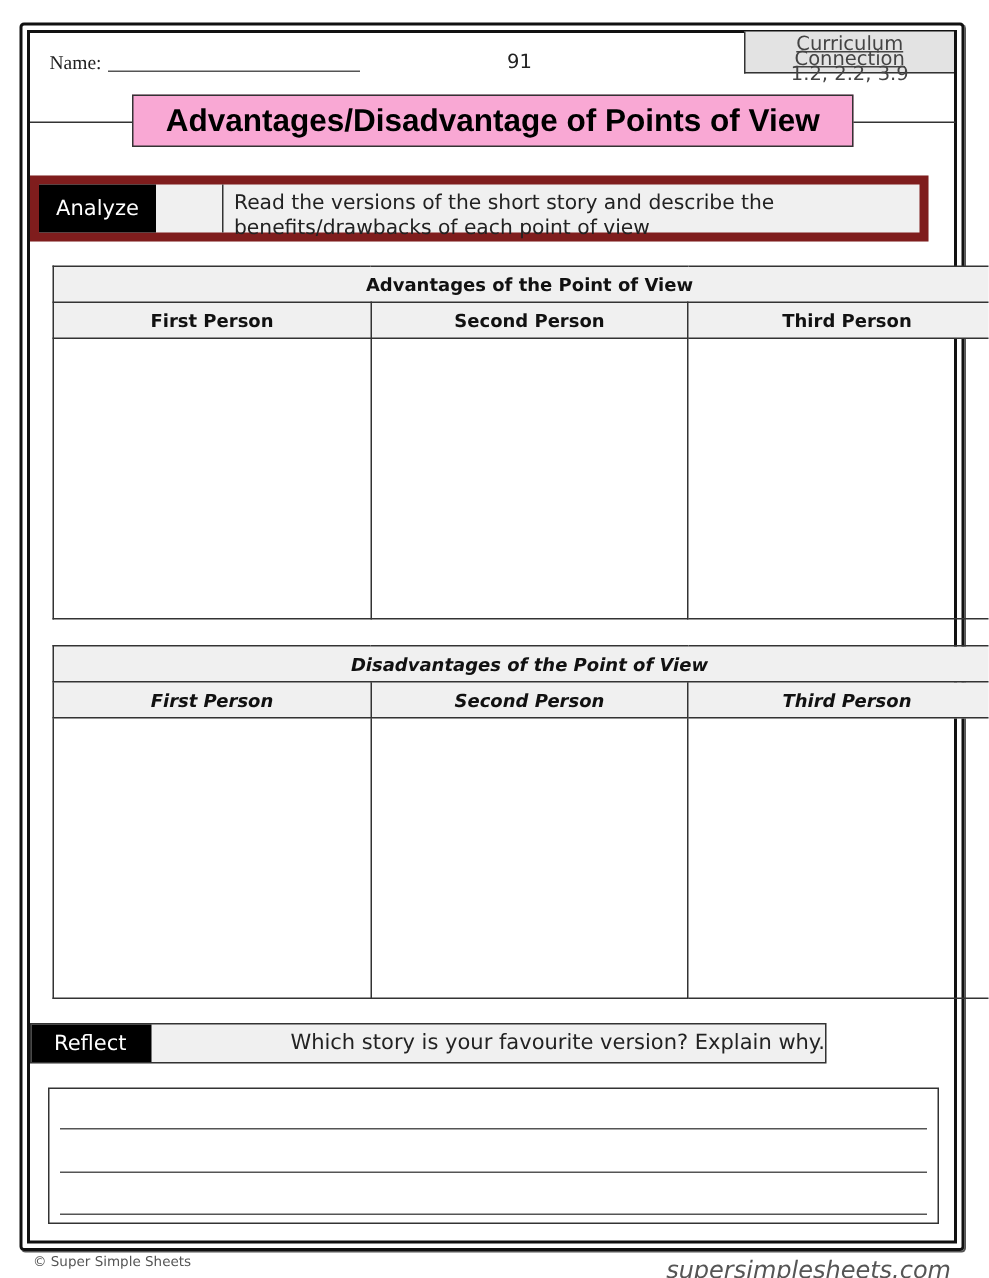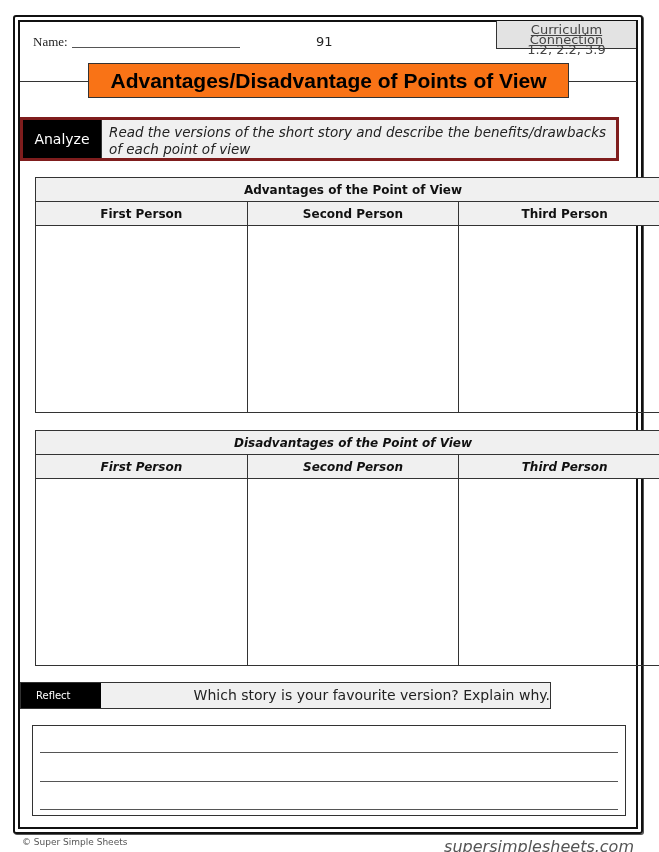--- a/index.html
+++ b/index.html
@@ -1,36 +1,36 @@
 <!DOCTYPE html>
 <html><head>
 <meta charset="utf-8">
 <style>
   html, body { margin:0; padding:0; background:#fff; }
   body { width:659px; height:852px; position:relative; overflow:hidden; font-family:"DejaVu Sans", sans-serif; color:#111; }
   .outer { position:absolute; left:13px; top:15px; width:630px; height:819px; border:2px solid #111; box-sizing:border-box; border-radius:3px; box-shadow:1px 1px 0 #555; }
   .inner { position:absolute; left:18px; top:20px; width:620px; height:809px; border:2px solid #111; box-sizing:border-box; }
   .name { position:absolute; left:33px; top:34px; font-size:13px; color:#222;font-family:Liberation Serif, serif; }
   .name-line { display:inline-block; width:168px; border-bottom:1px solid #555; margin-left:4px; height:13px; vertical-align:-2px; }
-  .pagenum { position:absolute; left:316px; top:34px; font-size:13px; color:#222; }
+  .pagenum { position:absolute; left:338px; top:34px; font-size:13px; color:#222; }
   .curr { position:absolute; left:496px; top:21px; width:140px; height:28px; background:#e3e3e3; border-left:1px solid #333; border-bottom:1px solid #333; box-sizing:border-box; font-size:13px; text-align:center; color:#444; line-height:10px; padding-top:4px; }
   .curr .t { text-decoration:underline; }
   .hline { position:absolute; top:81px; height:1px; background:#333; }
-  .title { position:absolute; left:88px; top:63px; width:481px; height:35px; border:1px solid #333; background:#f97316; box-sizing:border-box; font-family:"Liberation Sans", sans-serif; font-weight:bold; font-size:21px; text-align:center; line-height:33px; color:#000; }
-  .analyze { position:absolute; left:20px; top:117px; width:599px; height:44px; border:3px solid #7f1d1d; box-sizing:border-box; background:#f0f0f0; display:flex; }
+  .title { position:absolute; left:88px; top:63px; width:481px; height:35px; border:1px solid #333; background:#f9a8d4; box-sizing:border-box; font-family:"Liberation Sans", sans-serif; font-weight:bold; font-size:21px; text-align:center; line-height:33px; color:#000; }
+  .analyze { position:absolute; left:20px; top:117px; width:599px; height:44px; border:6px solid #7f1d1d; box-sizing:border-box; background:#f0f0f0; display:flex;gap:44px; }
   .analyze .lab { width:78px; background:#000; color:#fff; font-size:14px; display:flex; align-items:center; justify-content:center; }
-  .analyze .txt { flex:1; font-size:13.5px; padding:4px 7px; line-height:17px; color:#222; border-left:1px solid #333;font-style:italic; }
+  .analyze .txt { flex:1; font-size:13.5px; padding:4px 7px; line-height:17px; color:#222; border-left:1px solid #333; }
   table.grid { position:absolute; left:35px; width:636px; border-collapse:collapse; font-size:12px; }
   table.grid th, table.grid td { border:1px solid #333; }
   table.grid th { background:#f0f0f0; font-weight:bold; height:23px; padding:0; color:#111; font-size:12px; }
   table.grid td { height:184px; }
   .t1 { top:177px; }
   .t2 { top:430px;font-style:italic; }
   .reflect { position:absolute; left:20px; top:682px; width:531px; height:27px; border:1px solid #333; box-sizing:border-box; background:#f0f0f0; display:flex; }
-  .reflect .lab { width:80px; background:#000; color:#fff; font-size:10px; display:flex; align-items:center; padding-left:15px; box-sizing:border-box; }
+  .reflect .lab { width:80px; background:#000; color:#fff; font-size:14px; display:flex; align-items:center; padding-left:15px; box-sizing:border-box; }
   .reflect .txt { flex:1; font-size:14px; text-align:right; line-height:25px; color:#222; }
   .answer { position:absolute; left:32px; top:725px; width:594px; height:91px; border:1px solid #333; box-sizing:border-box; }
   .answer .ln { position:absolute; left:7px; right:7px; height:1px; background:#555; }
   .footer-l { position:absolute; left:22px; top:837px; font-size:9px; color:#555; }
   .footer-r { position:absolute; right:25px; top:837px; font-size:16px; color:#555;font-style:italic; }
 </style>
 </head>
 <body>
 
 <div class="outer"></div>

